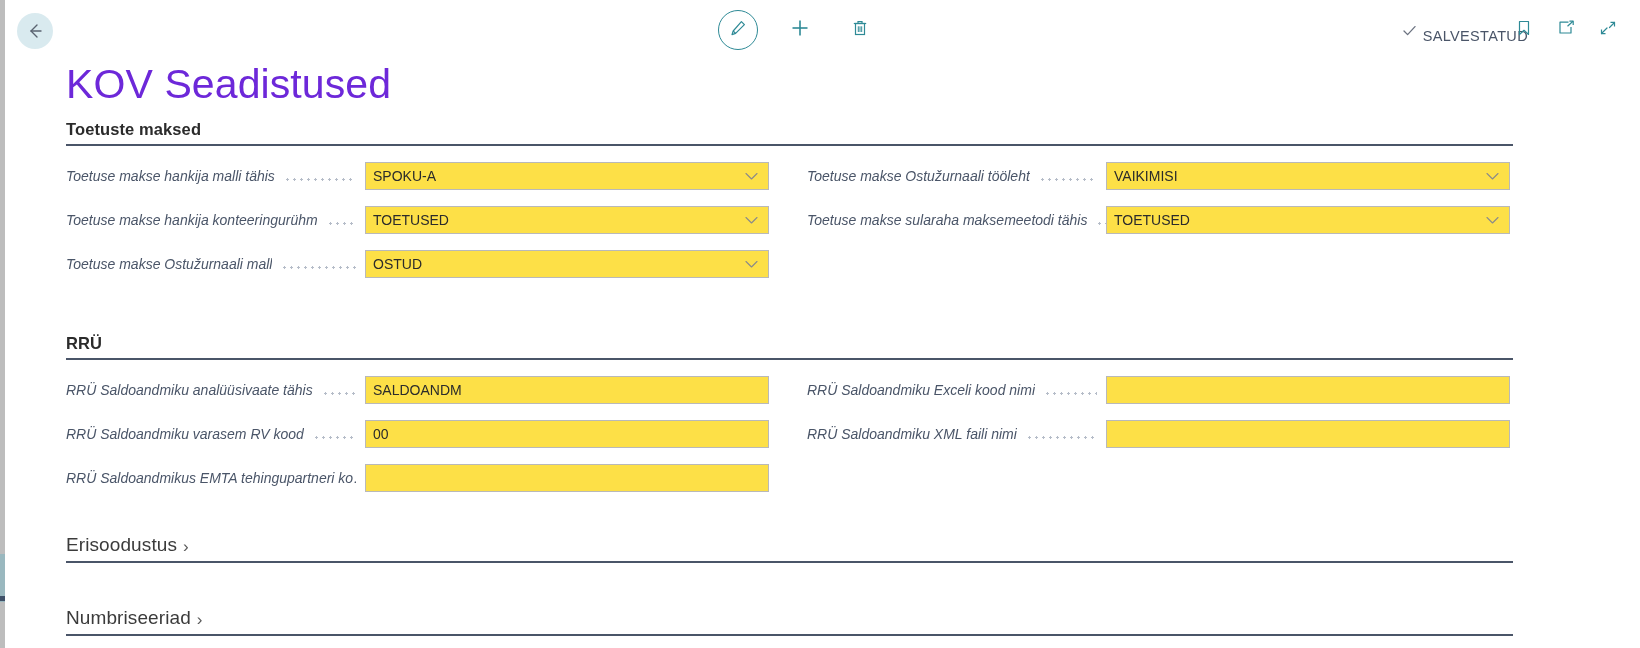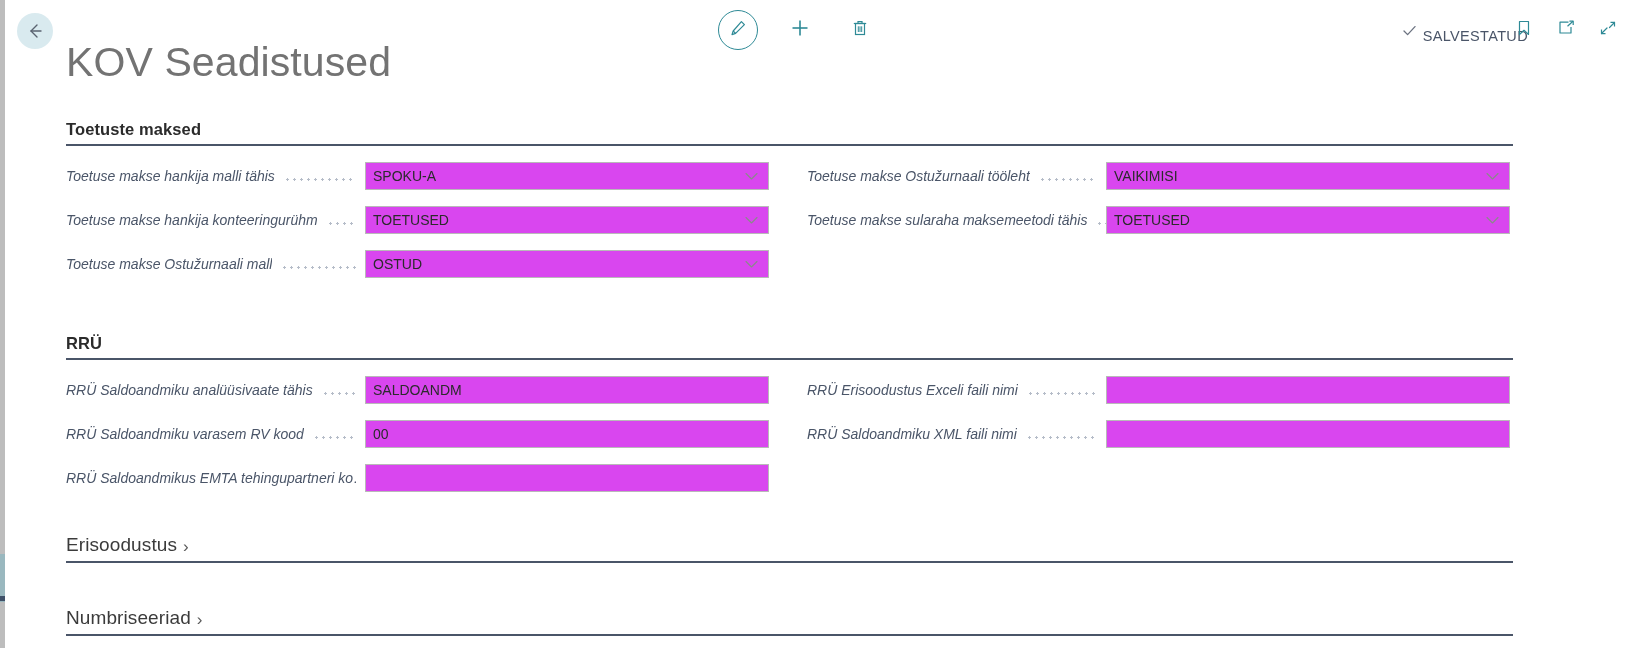--- a/index.html
+++ b/index.html
@@ -104,24 +104,24 @@
     right: 18px; top: 16px;
     display: flex;
     align-items: center;
     gap: 14px;
   }
   .right-icons .icon-btn { width: 28px; height: 28px; }
 
   
   .page-title {
     position: absolute;
-    left: 66px; top: 40px;
+    left: 66px; top: 62px;
     font-size: 41px;
     font-weight: 300;
-    color: #737373;
+    color: #6d28d9;
     letter-spacing: 0.1px;
     line-height: 1.1;
     font-family: "Liberation Sans", sans-serif;
   }
 
   
   .content {
     position: absolute;
     left: 0; top: 120px;
     width: 1640px;
@@ -193,21 +193,21 @@
     background-size: 7px 7px;
     background-position: 0 7px;
     background-repeat: repeat-x;
   }
 
   .input {
     position: relative;
     flex: 0 0 auto;
     height: 28px;
     border: 1px solid #b9b9b9;
-    background: #d946ef;
+    background: #fde047;
     display: flex;
     align-items: center;
     cursor: text;
   }
   .input .value {
     font-size: 14px;
     color: #2b2b2b;
     padding-left: 7px;
     white-space: nowrap;
     overflow: hidden;
@@ -477,21 +477,21 @@
               <span class="value"></span>
             </div>
           </div>
 
         </div>
 
         <div class="col right">
 
           <div class="field-row fixed">
             <div class="label-area">
-              <span class="field-label">RRÜ Erisoodustus Exceli faili nimi</span>
+              <span class="field-label">RRÜ Saldoandmiku Exceli kood nimi</span>
               <span class="leader"></span>
             </div>
             <div class="input">
               <span class="value"></span>
             </div>
           </div>
 
           <div class="field-row fixed">
             <div class="label-area">
               <span class="field-label">RRÜ Saldoandmiku XML faili nimi</span>

